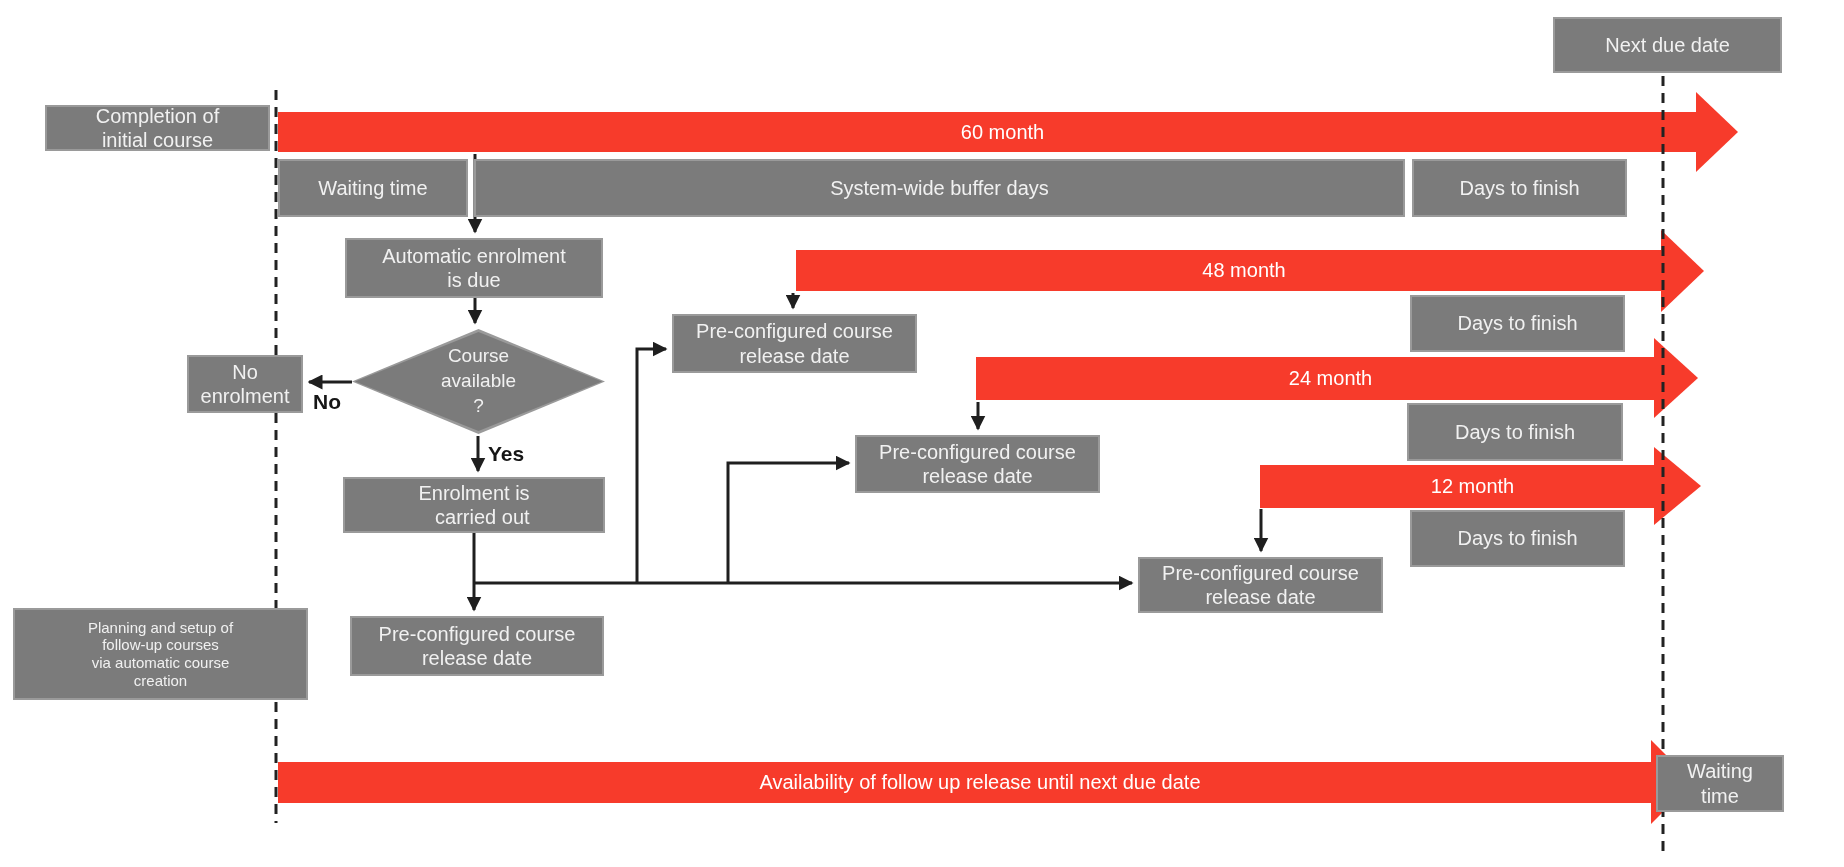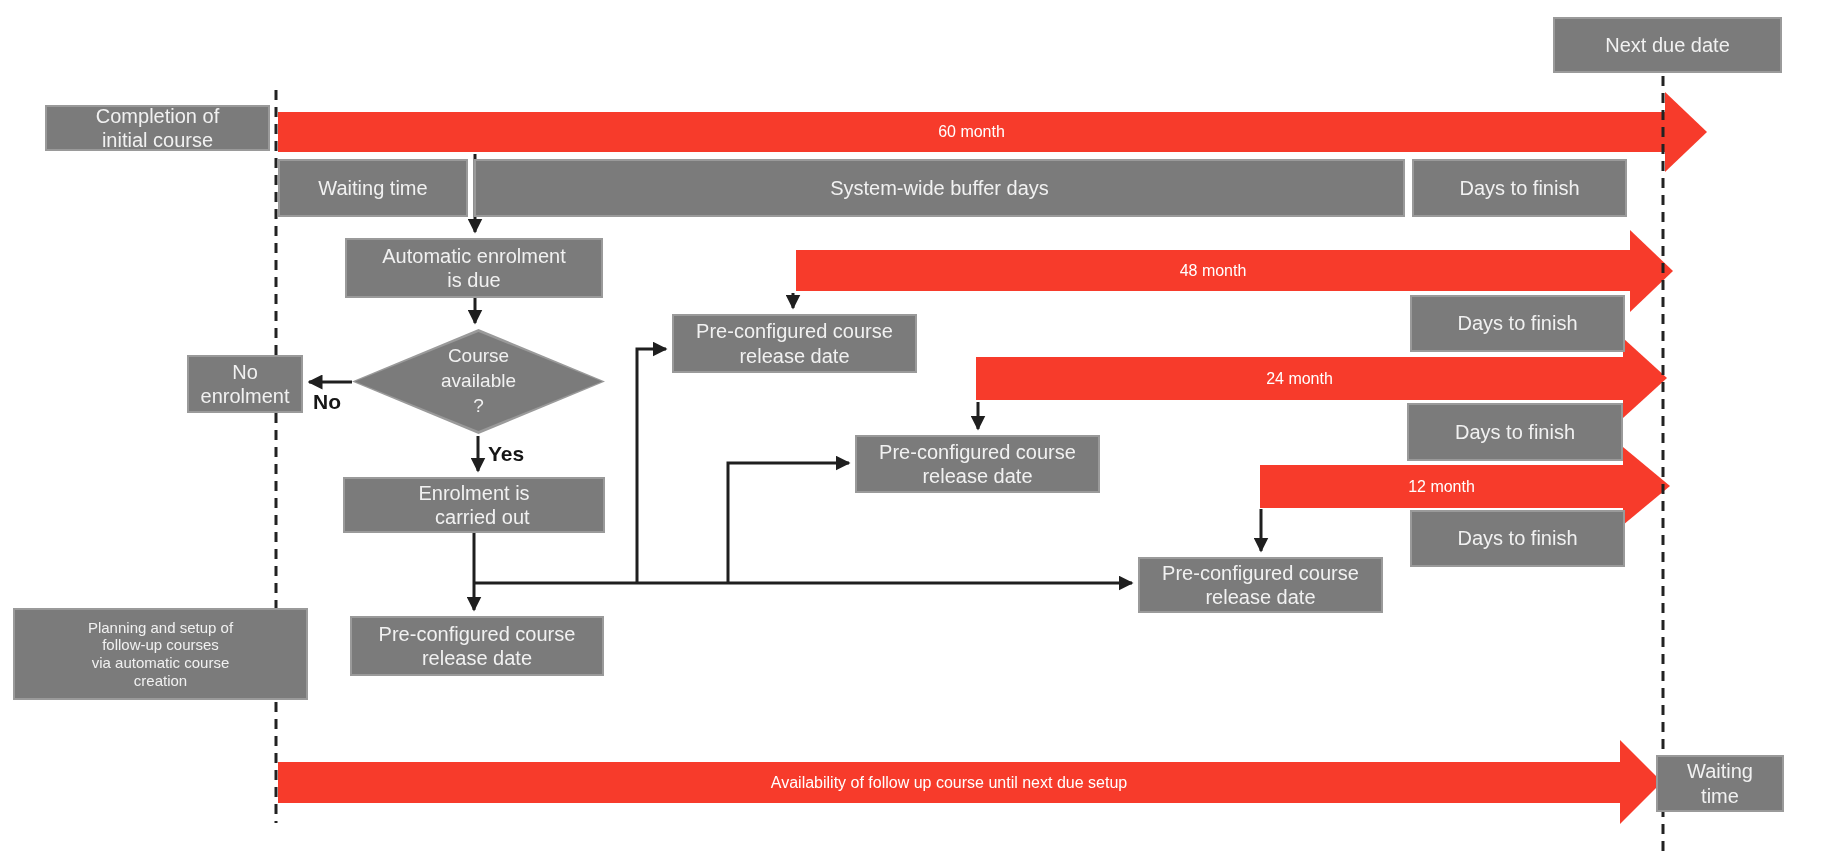--- a/index.html
+++ b/index.html
@@ -15,21 +15,22 @@
   }
   .box{
     position:absolute;box-sizing:border-box;
     background:var(--gray);border:2px solid var(--gray-border);
     color:#f1f1f1;display:flex;align-items:center;justify-content:center;
     text-align:center;font-size:20px;line-height:1.22;white-space:pre-line;
   }
   .bar{
     position:absolute;background:var(--red);color:#ffffff;
     display:flex;align-items:center;justify-content:center;
-    font-size:16px;
+    font-size:20px;
+    padding-left:31px;
   }
   .ahead{
     position:absolute;left:100%;width:0;height:0;
     border-top-style:solid;border-bottom-style:solid;border-left-style:solid;
     border-top-color:transparent;border-bottom-color:transparent;
     border-left-color:var(--red);
   }
   .diamond-outer{
     position:absolute;left:352px;top:329px;width:253px;height:105px;
     background:var(--gray-border);
@@ -66,21 +67,21 @@
     <span>24 month</span>
     <div class="ahead" style="border-top-width:40px;border-bottom-width:40px;border-left-width:44px;top:-19px;"></div>
   </div>
 
   <div class="bar" style="left:1260px;top:465px;width:363px;height:43px;">
     <span>12 month</span>
     <div class="ahead" style="border-top-width:39px;border-bottom-width:39px;border-left-width:47px;top:-18px;"></div>
   </div>
 
   <div class="bar" style="left:278px;top:762px;width:1342px;height:41px;">
-    <span>Availability of follow up course until next due setup</span>
+    <span>Availability of follow up release until next due date</span>
     <div class="ahead" style="border-top-width:42px;border-bottom-width:42px;border-left-width:42px;top:-22px;"></div>
   </div>
 
   <svg class="wires" width="1844" height="867" viewBox="0 0 1844 867">
     <defs>
       <marker id="ah" viewBox="0 0 10 10" refX="9" refY="5" markerWidth="15" markerHeight="15" orient="auto" markerUnits="userSpaceOnUse">
         <path d="M0,0 L10,5 L0,10 z" fill="#1f1f1f"></path>
       </marker>
     </defs>
     <g stroke="#222222" stroke-width="3" fill="none">

